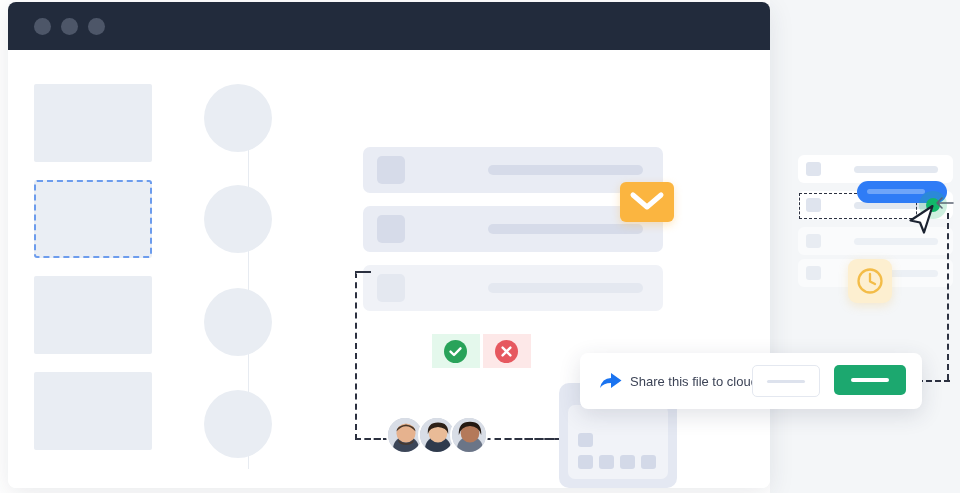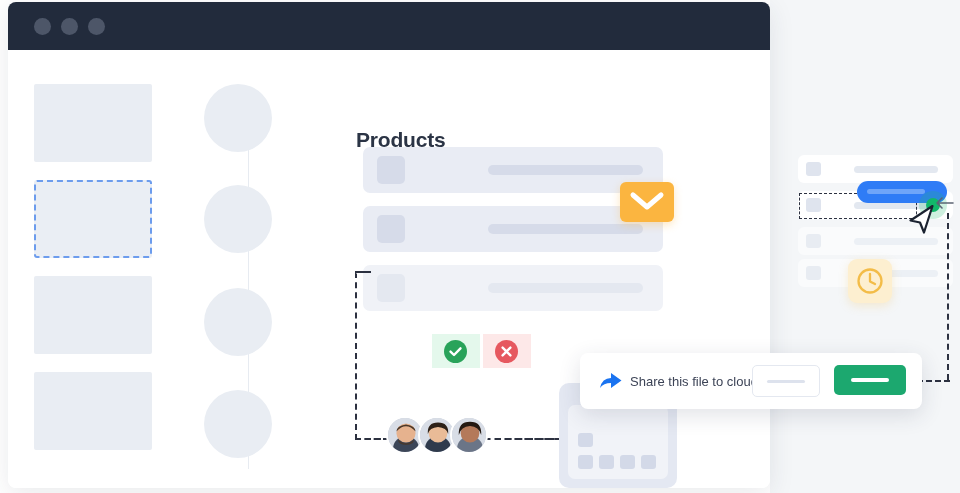--- a/index.html
+++ b/index.html
@@ -288,21 +288,20 @@
       </div>
 
       <div class="circles">
         <div class="circ-line"></div>
         <div class="circ" style="top:0px"></div>
         <div class="circ" style="top:101px"></div>
         <div class="circ" style="top:204px"></div>
         <div class="circ" style="top:306px"></div>
       </div>
 
-      <div class="page-title">Products</div>
 
       <div class="prow" style="top:97px">
         <span class="sq"></span>
         <span class="bar"></span>
       </div>
       <div class="prow" style="top:156px">
         <span class="sq"></span>
         <span class="bar"></span>
       </div>
       <div class="prow faded" style="top:215px">

